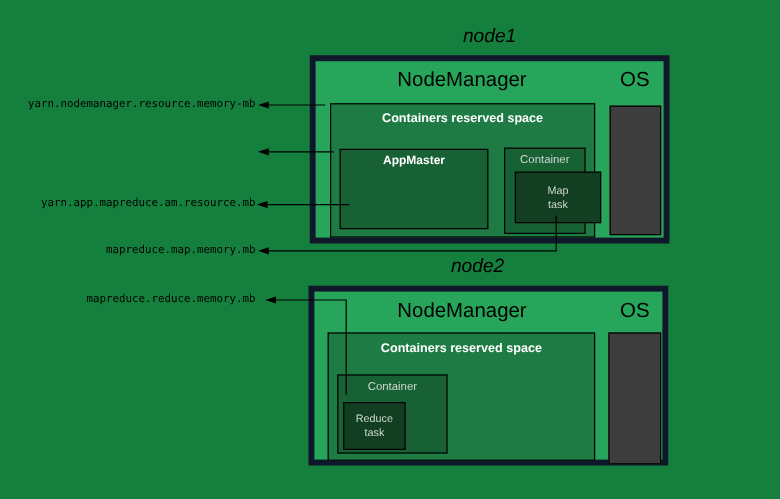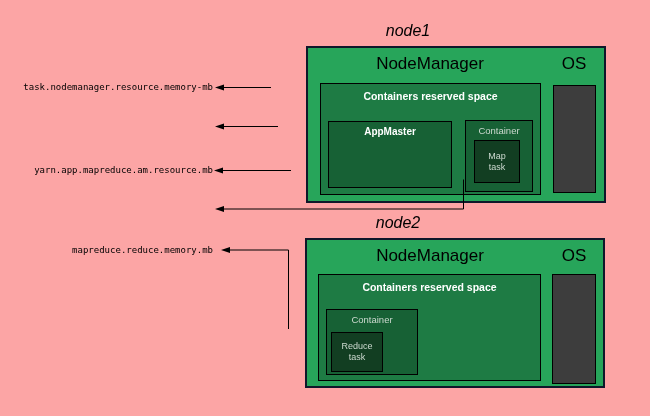--- a/index.html
+++ b/index.html
@@ -1,26 +1,26 @@
 <!DOCTYPE html>
 <html style="--node-fill: #27a55a; --reserved-fill: #1e7b44; --container-fill: #176135; --task-fill: #123e22; --os-fill: #3d3d3d; --line-color: #000000;"><head>
 <meta charset="utf-8">
 <style>
   html,body{margin:0;padding:0;background:#fff;}
   .canvas{
-    position:relative;width:650px;height:416px;background:#fca5a5;
+    position:relative;width:650px;height:416px;background:#15803d;
     font-family:"Liberation Sans", sans-serif;overflow:hidden;
   }
   .node-title{
     position:absolute;transform:translateX(-50%);
     font-style:italic;font-size:16px;color:#000;white-space:nowrap;
   }
   .node-box{
     position:absolute;background:var(--node-fill,#27a55a);
-    border:2px solid #0f172a;box-sizing:border-box;margin-left:48px;
+    border:5px solid #0f172a;box-sizing:border-box;
   }
   .nm-title{
     position:absolute;text-align:center;font-size:17px;color:#000;white-space:nowrap;
   }
   .os-label{
     position:absolute;text-align:center;font-size:17px;color:#000;
   }
   .os-box{
     position:absolute;background:var(--os-fill,#3d3d3d);
     border:1px solid #000;box-sizing:border-box;
@@ -77,21 +77,21 @@
     <div class="reserved-box" style="left:12px;top:35px;width:221px;height:112px">
 
       <div class="reserved-label" style="top:6px">Containers reserved space</div>
 
       <div class="container-box" style="left:7px;top:37px;width:124px;height:67px">
         <div class="containers-label" style="top:4px">AppMaster</div>
       </div>
 
       <div class="container-box" style="left:144px;top:36px;width:68px;height:72px">
         <div class="container-label" style="top:4px">Container</div>
-        <div class="task-box" style="left:8px;top:19px;width:46px;height:43px">
+        <div class="task-box" style="left:8px;top:19px;width:72px;height:43px">
           <span class="t">Map</span>
           <span class="t">task</span>
         </div>
       </div>
     </div>
 
     <div class="os-box" style="left:245px;top:37px;width:43px;height:108px"></div>
   </div>
 
   <div class="node-title" style="left:398px;top:214px">node2</div>
@@ -111,22 +111,23 @@
         <div class="task-box" style="left:4px;top:22px;width:52px;height:40px">
           <span class="t">Reduce</span>
           <span class="t">task</span>
         </div>
       </div>
     </div>
 
     <div class="os-box" style="left:245px;top:34px;width:44px;height:110px"></div>
   </div>
 
-  <div class="cfg" style="top:83px">task.nodemanager.resource.memory-mb</div>
+  <div class="cfg" style="top:83px">yarn.nodemanager.resource.memory-mb</div>
   <div class="cfg" style="top:166px">yarn.app.mapreduce.am.resource.mb</div>
+  <div class="cfg" style="top:205px">mapreduce.map.memory.mb</div>
   <div class="cfg" style="top:246px">mapreduce.reduce.memory.mb</div>
 
   <svg class="arrows" width="650" height="416" viewBox="0 0 650 416">
     <g stroke="#000" stroke-width="1" fill="none">
       <line x1="224" y1="87.5" x2="271" y2="87.5"></line>
       <line x1="224" y1="126.5" x2="278" y2="126.5"></line>
       <line x1="223" y1="170.5" x2="291" y2="170.5"></line>
       <polyline points="224,209 463.5,209 463.5,179.5"></polyline>
       <polyline points="230,250 288.5,250 288.5,329"></polyline>
     </g>

